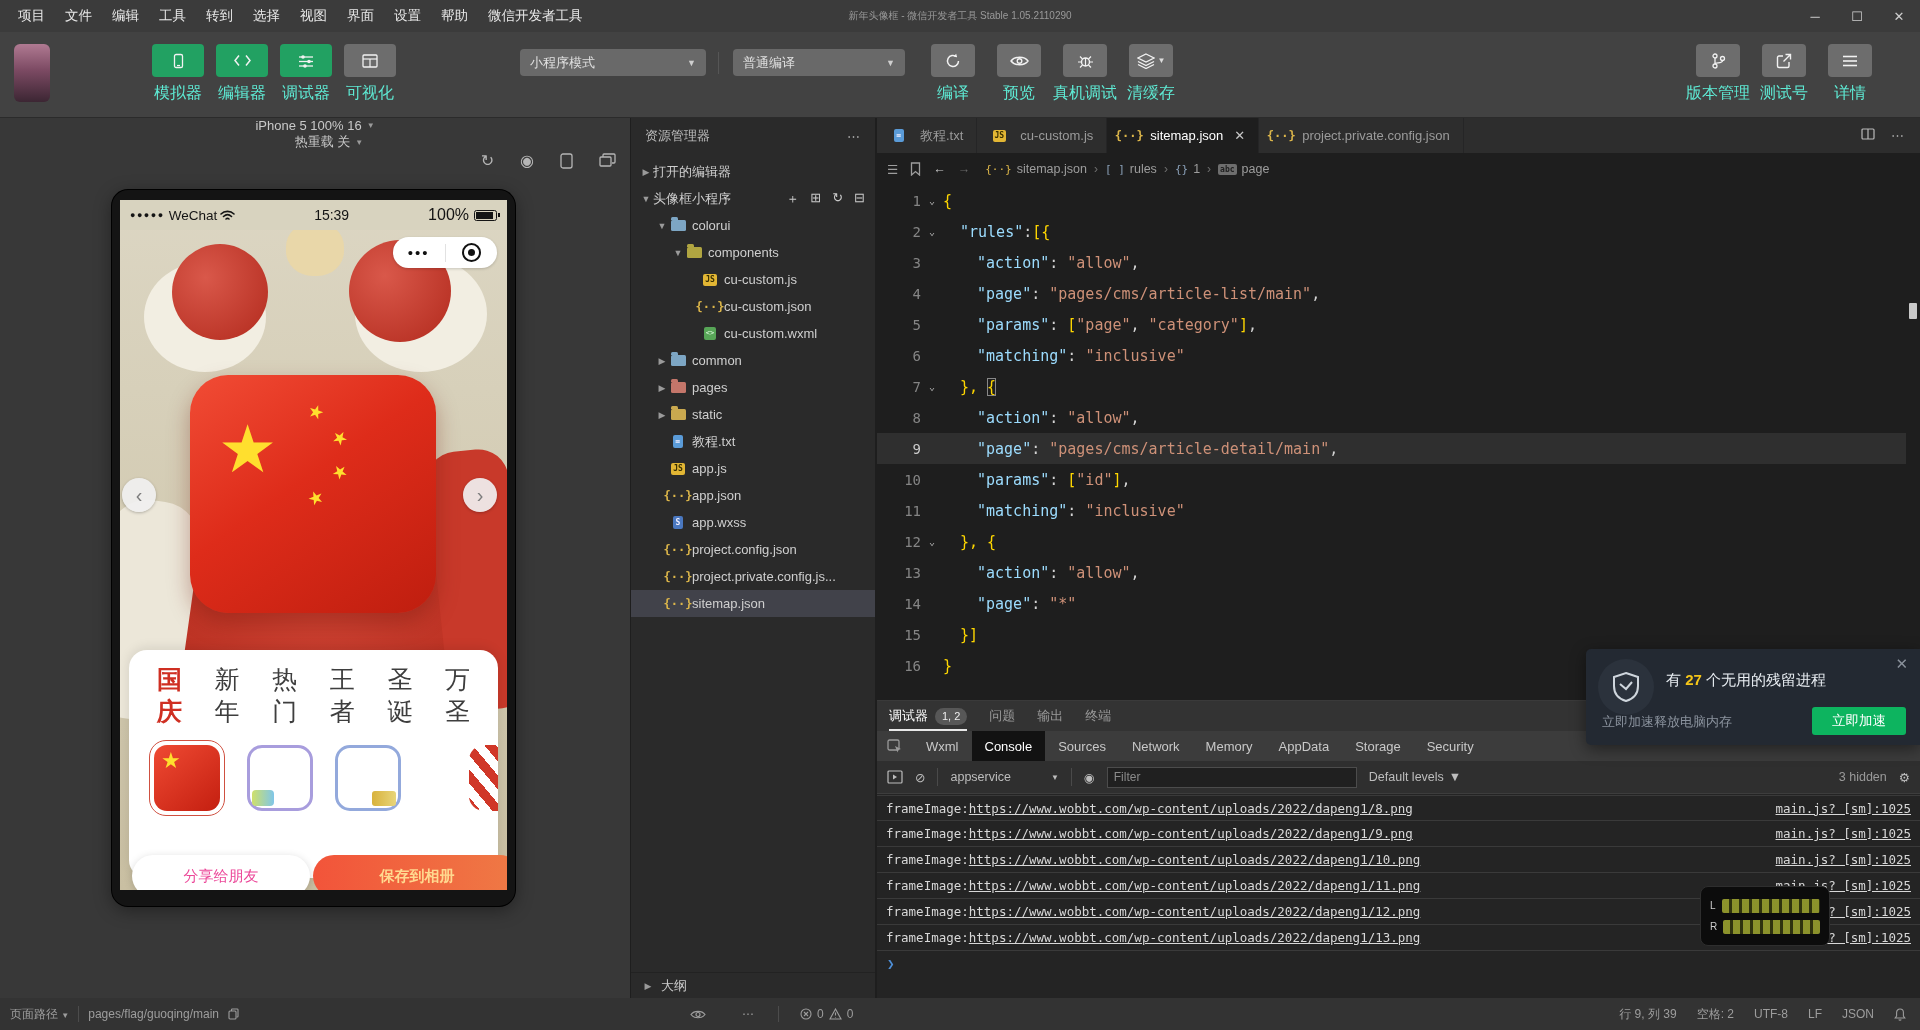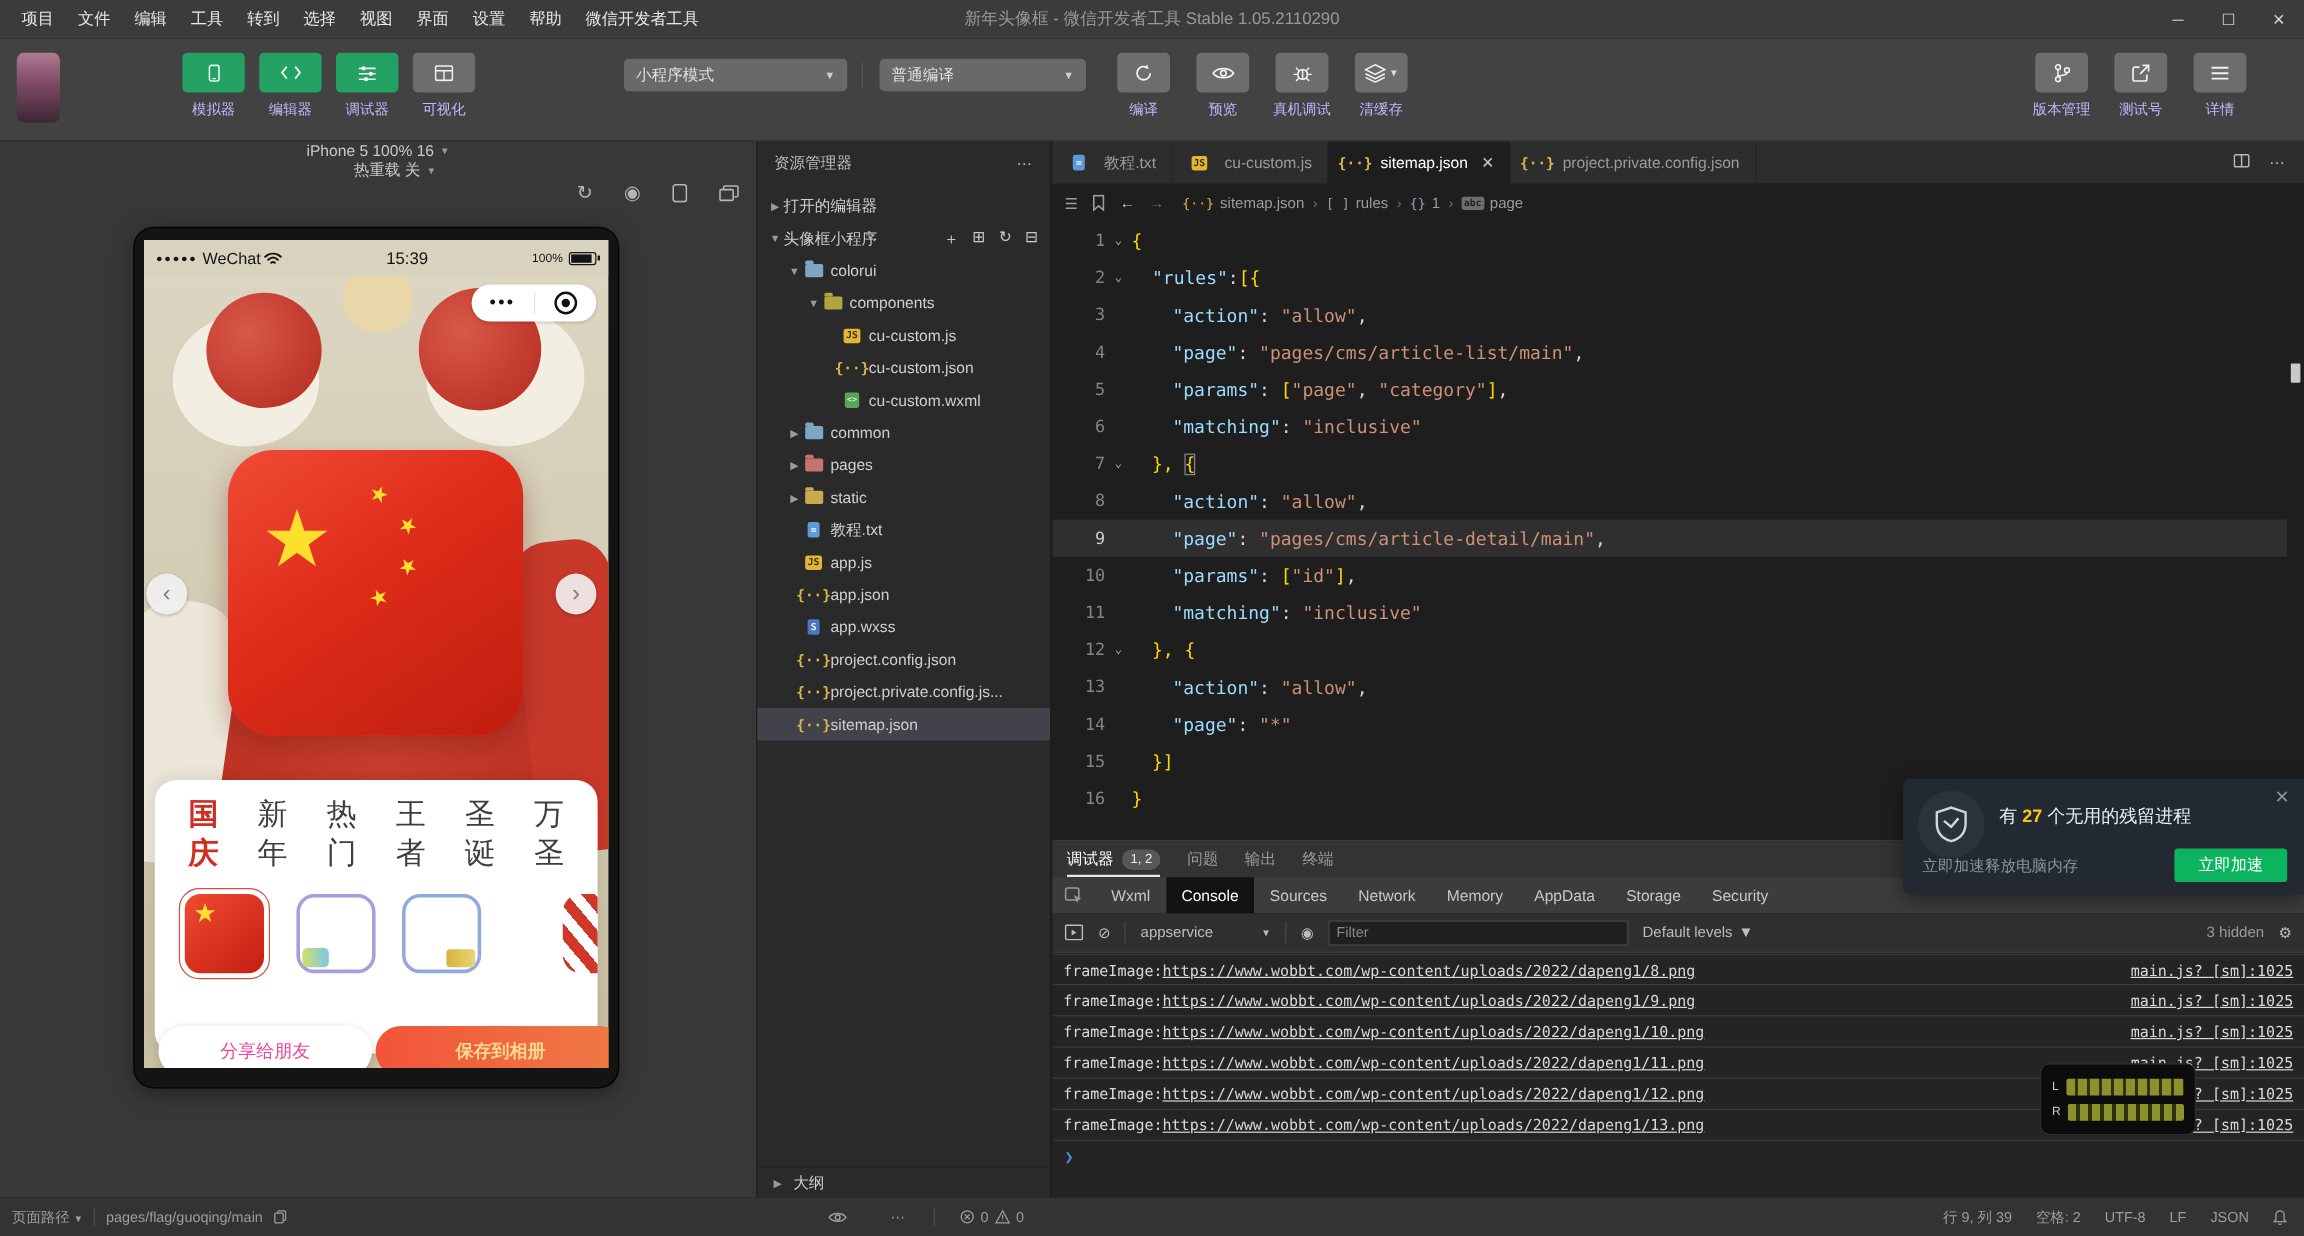--- a/index.html
+++ b/index.html
@@ -3,54 +3,54 @@
 <meta charset="utf-8">
 <style>
   * { margin:0; padding:0; box-sizing:border-box; }
   html,body { width:1920px; height:1030px; overflow:hidden; }
   body { position:relative; background:#1e1e1e; font-family:"Liberation Sans",sans-serif; color:#cccccc; font-size:13px; }
 
   
   .titlebar { position:absolute; left:0; top:0; right:0; height:32px; background:#3b3b3b; display:flex; align-items:center; z-index:10; }
   .menubar { display:flex; padding-left:8px; }
   .menu-item { padding:3px 10px; font-size:13.5px; color:#e8e8e8; cursor:default; }
-  .win-title { position:absolute; left:50%; transform:translateX(-50%); color:#999; font-size:14px; white-space:nowrap; }
+  .win-title { position:absolute; left:50%; transform:translateX(-50%); color:#999; font-size:10px; white-space:nowrap; }
   .win-controls { margin-left:auto; display:flex; }
   .win-btn { width:42px; height:32px; display:flex; align-items:center; justify-content:center; color:#cfcfcf; font-size:13px; }
 
   
   .toolbar { position:absolute; left:0; top:32px; right:0; height:86px; background:#424242; border-bottom:1px solid #2b2b2b; z-index:9; }
   .avatar { position:absolute; left:14px; top:12px; width:36px; height:58px; border-radius:6px;
             background:linear-gradient(180deg,#b07a92 0%,#7c4a63 45%,#3c2633 100%); }
   .tool-group { position:absolute; display:flex; }
   .tool-btn { width:56px; display:flex; flex-direction:column; align-items:center; cursor:pointer; }
   .btn-ic { width:52px; height:33px; border-radius:4px; background:#22a162; color:#f2f2f2; display:flex; align-items:center; justify-content:center; font-size:15px; }
   .tool-btn.gray .btn-ic { background:#6d6d6d; }
   .tool-btn.small .btn-ic { width:44px; }
-  .tool-lbl { font-size:12px; color:#c4b5fd; margin-top:6px; white-space:nowrap; }
+  .tool-lbl { font-size:16px; color:#5eead4; margin-top:6px; white-space:nowrap; }
   .dd { position:absolute; height:27px; background:#696969; border-radius:4px; color:#e0e0e0; font-size:13px; display:flex; align-items:center; padding:0 10px; cursor:pointer; }
   .dd .caret { margin-left:auto; font-size:9px; color:#cfcfcf; }
   .vdiv { position:absolute; width:1px; background:#565656; }
   .caret-mini { font-size:8px; margin-left:3px; color:#ddd; }
 
   
   .simpanel { position:absolute; left:0; top:118px; width:630px; bottom:32px; background:#383838; }
   .simbar { height:34px; display:flex; align-items:center; padding:0 14px; font-size:13px; color:#c9c9c9;flex-direction:column; }
   .simbar .sel { display:flex; align-items:center; gap:5px; cursor:pointer; }
   .simbar .caret { font-size:8px; color:#9a9a9a; }
   .sim-icons { margin-left:auto; display:flex; gap:26px; align-items:center; color:#b5b5b5; font-size:16px; }
 
   .phone { position:absolute; left:112px; top:72px; width:403px; height:716px; background:#141414; border-radius:16px; padding:10px 8px 16px 8px; box-shadow:0 0 0 1px #000, 0 4px 18px rgba(0,0,0,.4); }
   .screen { position:relative; width:387px; height:690px; background:linear-gradient(180deg,#dcd6c3 0%,#d2cab1 55%,#c9bfa2 100%); overflow:hidden; }
   .p-status { position:relative; z-index:5; height:30px; display:flex; align-items:center; padding:0 10px; color:#141414; background:#d8d3bf; font-size:14px; }
   .sig-dots { font-size:9px; letter-spacing:1.5px; margin-right:4px; }
   .carrier { font-size:13.5px; }
   .wifi { margin-left:3px; }
   .p-time { flex:1; text-align:center; font-size:14px; }
-  .batt-pct { font-size:10px; margin-right:5px; }
+  .batt-pct { font-size:16px; margin-right:5px; }
   .battery { width:23px; height:11px; border:1.5px solid #141414; border-radius:2.5px; position:relative; }
   .battery::before { content:""; position:absolute; left:1px; top:1px; bottom:1px; width:17px; background:#141414; }
   .battery::after { content:""; position:absolute; right:-4px; top:2.5px; width:2.5px; height:4px; background:#141414; }
 
   .blob { position:absolute; border-radius:50%; }
   .capsule { position:absolute; z-index:6; top:37px; right:10px; width:104px; height:31px; background:#ffffff; border-radius:16px; display:flex; align-items:center; box-shadow:0 1px 3px rgba(0,0,0,.18); }
   .cap-dots { flex:1; text-align:center; font-size:15px; letter-spacing:2px; color:#111; line-height:10px; }
   .cap-div { width:1px; height:18px; background:#e2e2e2; }
   .cap-target { flex:1; display:flex; justify-content:center; }
   .cap-circle { width:19px; height:19px; border:2.5px solid #111; border-radius:50%; position:relative; }

